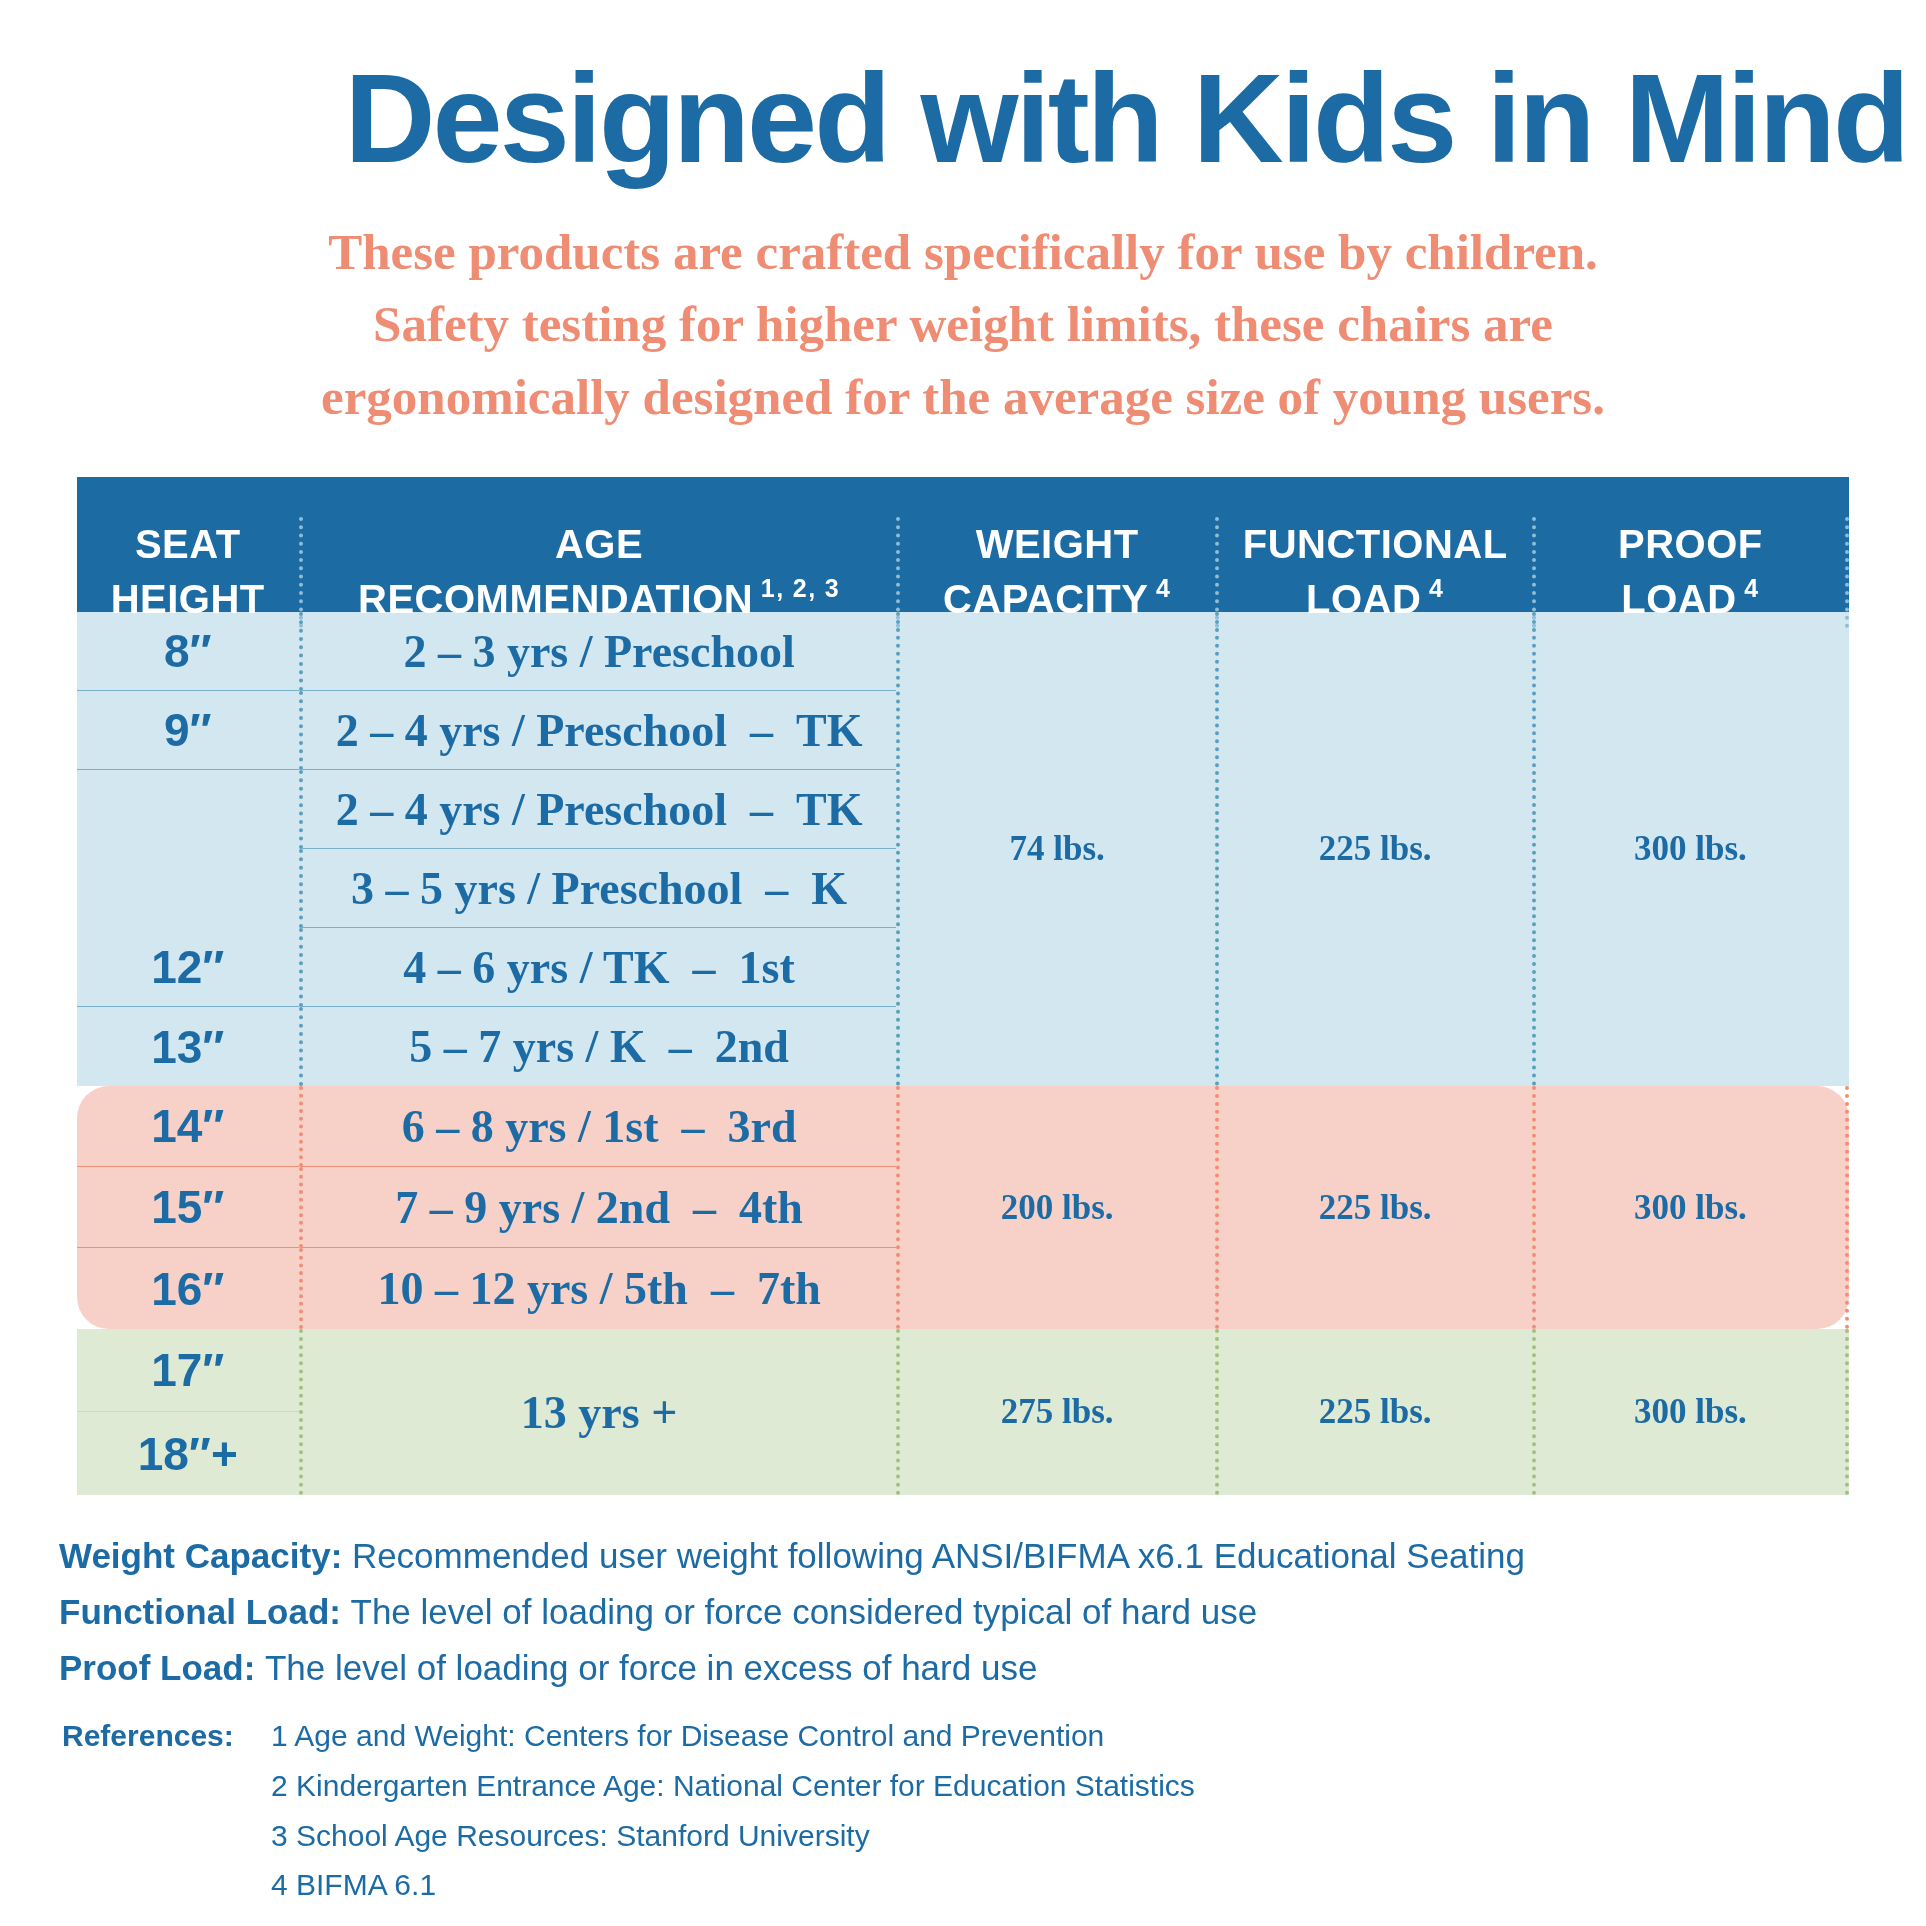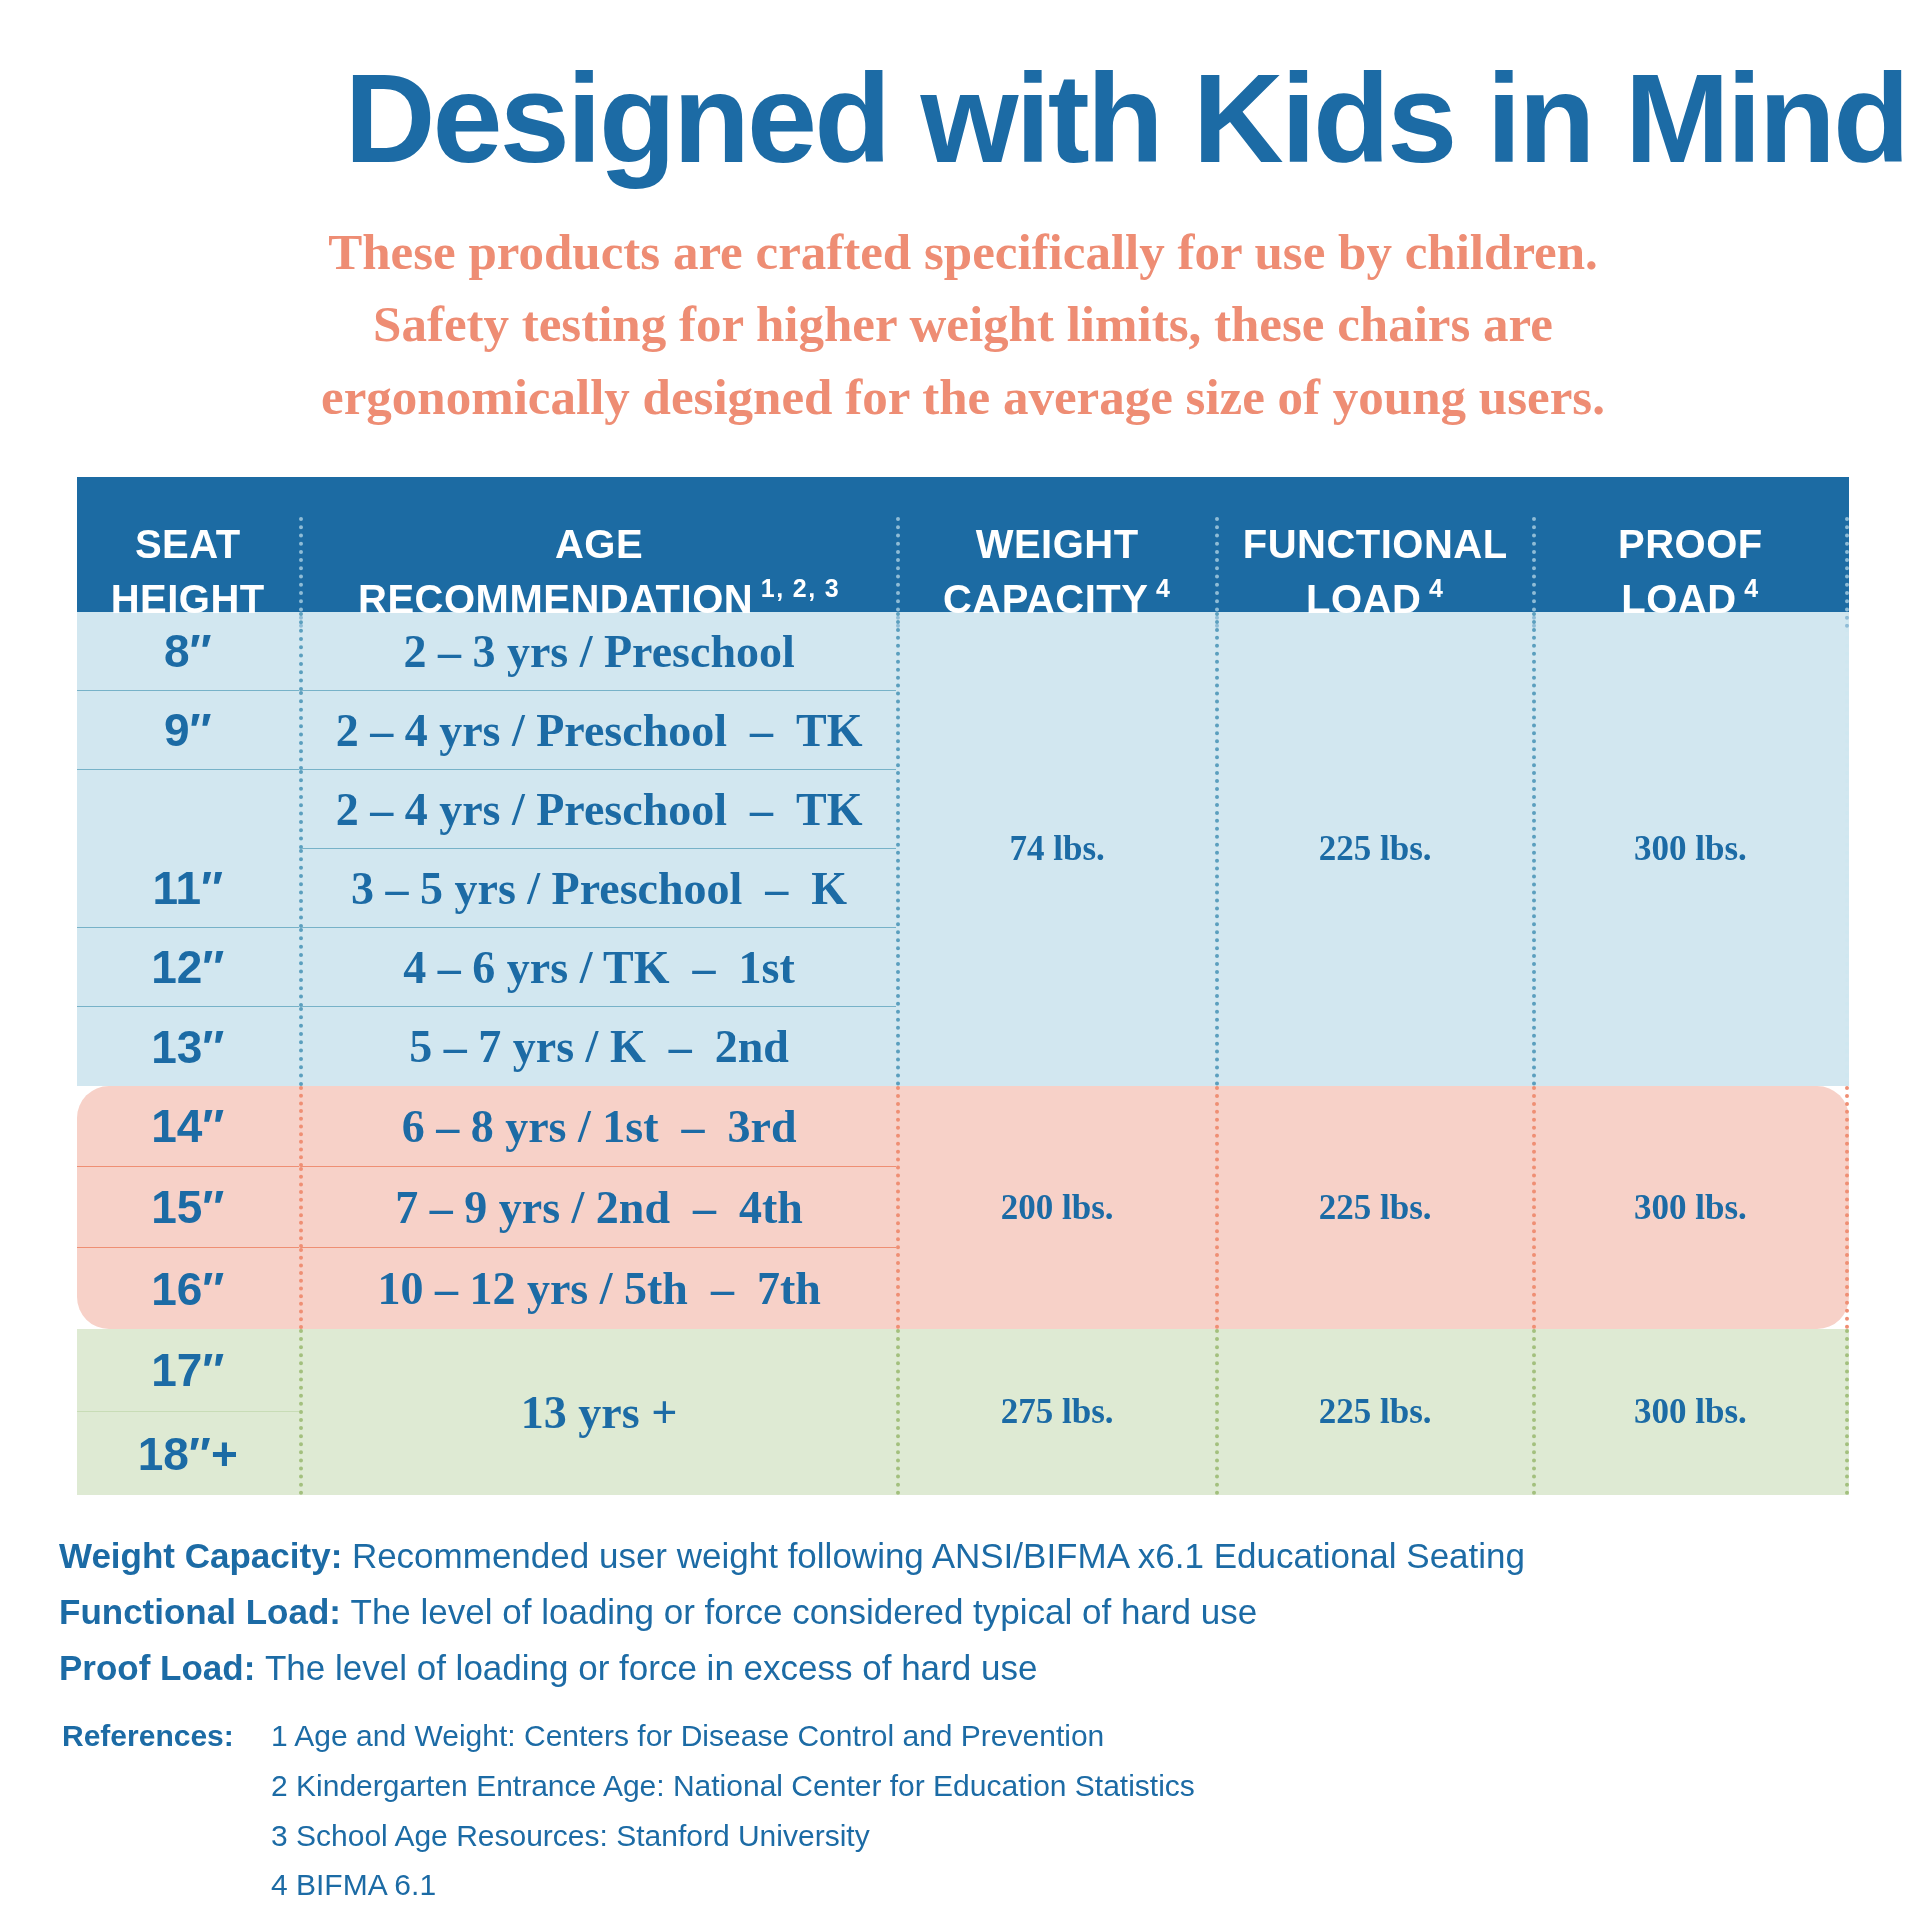--- a/index.html
+++ b/index.html
@@ -172,21 +172,20 @@
         <span><span>LOAD</span><sup class="hsup">4</sup></span>
       </div>
     </div>
 
     <div class="section sec-small">
       <div class="cell c-h rline" style="grid-area:1/1/2/2">8″</div>
       <div class="cell c-a dotl rline" style="grid-area:1/2/2/3">2 – 3 yrs / Preschool</div>
       <div class="cell c-h rline" style="grid-area:2/1/3/2">9″</div>
       <div class="cell c-a dotl rline" style="grid-area:2/2/3/3">2 – 4 yrs / Preschool – TK</div>
       <div class="cell c-a dotl rline" style="grid-area:3/2/4/3">2 – 4 yrs / Preschool – TK</div>
-      <div class="cell c-h rline" style="grid-area:4/1/5/2">11″</div>
       <div class="cell c-a dotl rline" style="grid-area:4/2/5/3">3 – 5 yrs / Preschool – K</div>
       <div class="cell c-h rline" style="grid-area:5/1/6/2">12″</div>
       <div class="cell c-a dotl rline" style="grid-area:5/2/6/3">4 – 6 yrs / TK – 1st</div>
       <div class="cell c-h" style="grid-area:6/1/7/2">13″</div>
       <div class="cell c-a dotl" style="grid-area:6/2/7/3">5 – 7 yrs / K – 2nd</div>
       <div class="cell c-v dotl" style="grid-area:1/3/7/4">74 lbs.</div>
       <div class="cell c-v dotl" style="grid-area:1/4/7/5">225 lbs.</div>
       <div class="cell c-v dotl dotr" style="grid-area:1/5/7/6">300 lbs.</div>
     </div>
 

